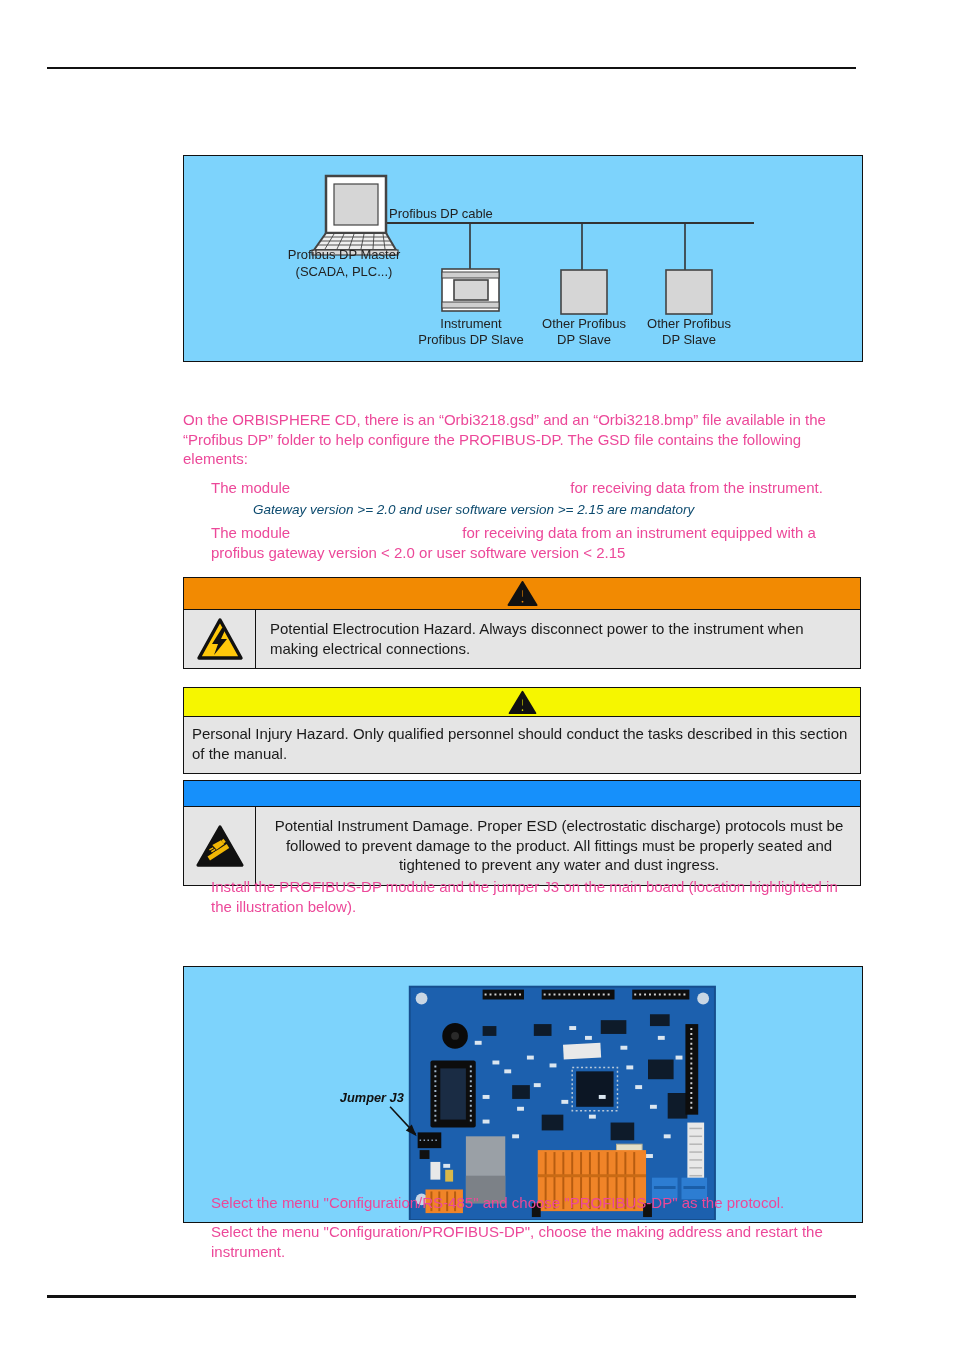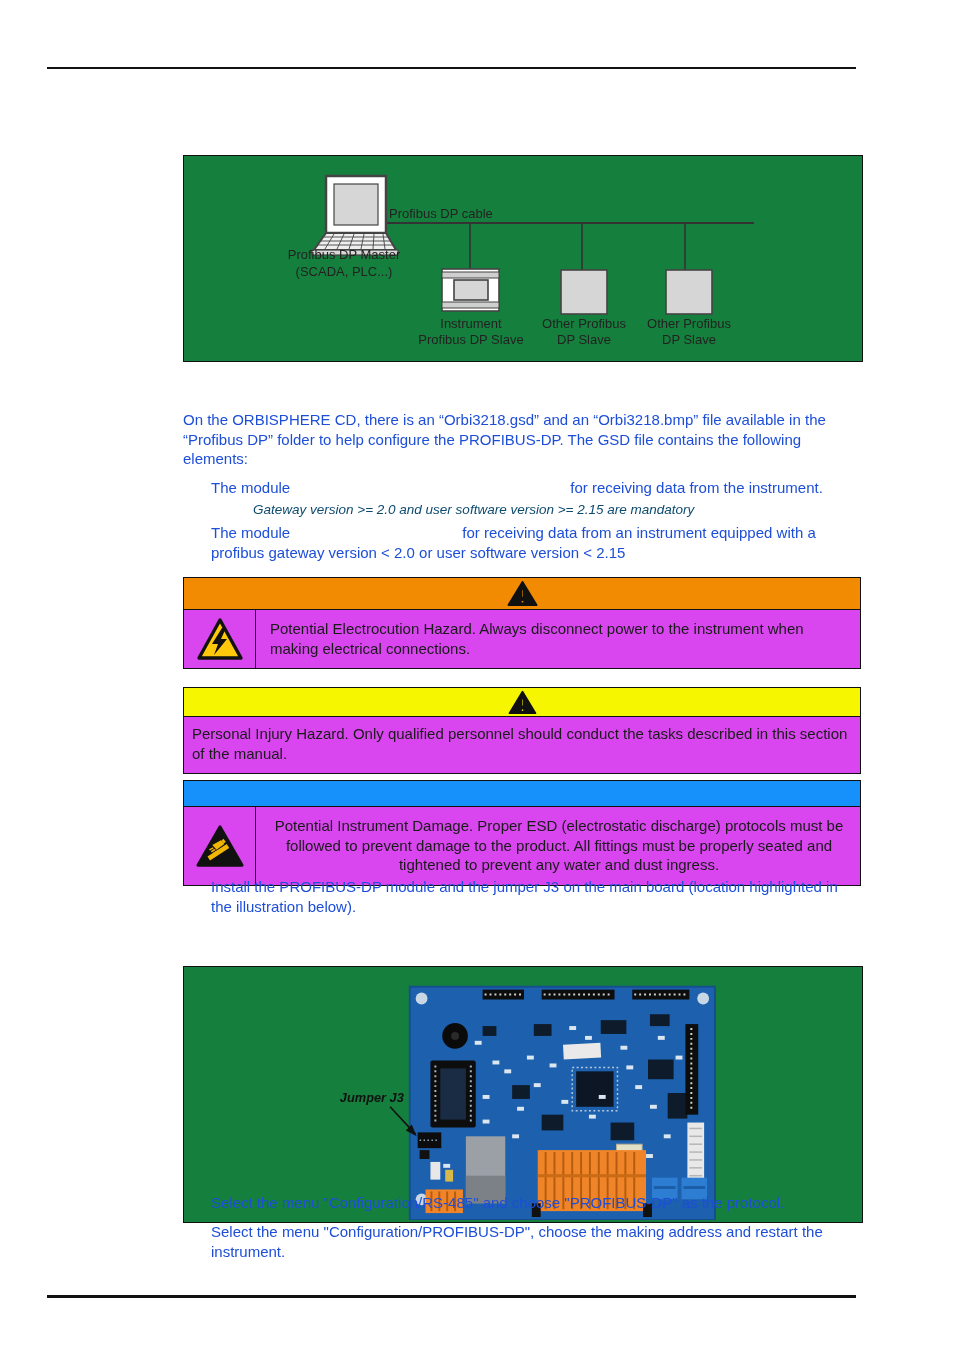--- a/index.html
+++ b/index.html
@@ -6,40 +6,40 @@
   body{
     width:954px;height:1350px;position:relative;background:#ffffff;
     font-family:"Liberation Sans", sans-serif;color:#1a1a1a;overflow:hidden;
   }
   .abs{position:absolute;}
   .rule{position:absolute;left:47px;width:809px;background:#111;}
   #rule-top{top:67px;height:2px;}
   #rule-bottom{top:1295px;height:3px;}
 
   
-  .figure-box{position:absolute;left:183px;width:678px;border:1px solid #111;background:#15803d;}
+  .figure-box{position:absolute;left:183px;width:678px;border:1px solid #111;background:#7dd3fc;}
   #fig-network{top:155px;height:205px;}
   #fig-board{top:966px;height:255px;font-style:italic;}
 
   
-  .bodytext{font-size:15px;line-height:19.5px;color:#1d4ed8;}
+  .bodytext{font-size:15px;line-height:19.5px;color:#ec4899;}
   #intro{left:183px;top:410px;width:672px;}
   .list-line{position:absolute;left:211px;width:650px;}
   #mod1{top:478px;}
   #mod-note{left:253px;top:502px;width:600px;font-style:italic;font-size:13.5px;color:#0c4a6e;}
   #mod2{top:523px;}
   .gap{display:inline-block;height:1px;}
   .gap1{width:280px;}
   .gap2{width:172px;}
   #install-step{top:877px;}
   #step1{top:1193px;}
   #step2{top:1222px;}
 
   
-  .hazard-box{position:absolute;left:183px;width:678px;border:1px solid #111;background:#d946ef;box-sizing:border-box;}
+  .hazard-box{position:absolute;left:183px;width:678px;border:1px solid #111;background:#e5e5e5;box-sizing:border-box;}
   .hazard-band{display:flex;align-items:center;justify-content:center;border-bottom:1px solid #111;}
   #box-electro{top:577px;}
   #box-electro .hazard-band{height:31px;}
   #box-injury{top:687px;}
   #box-injury .hazard-band{height:28px;}
   #box-esd{top:780px;text-align:center;}
   #box-esd .hazard-band{height:25px;}
   .hazard-body{display:flex;align-items:stretch;}
   .hazard-icon-cell{width:71px;min-width:71px;border-right:1px solid #111;display:flex;align-items:center;justify-content:center;}
   .hazard-text{flex:1;padding:9px 12px 10px 14px;font-size:15px;line-height:19.5px;}

